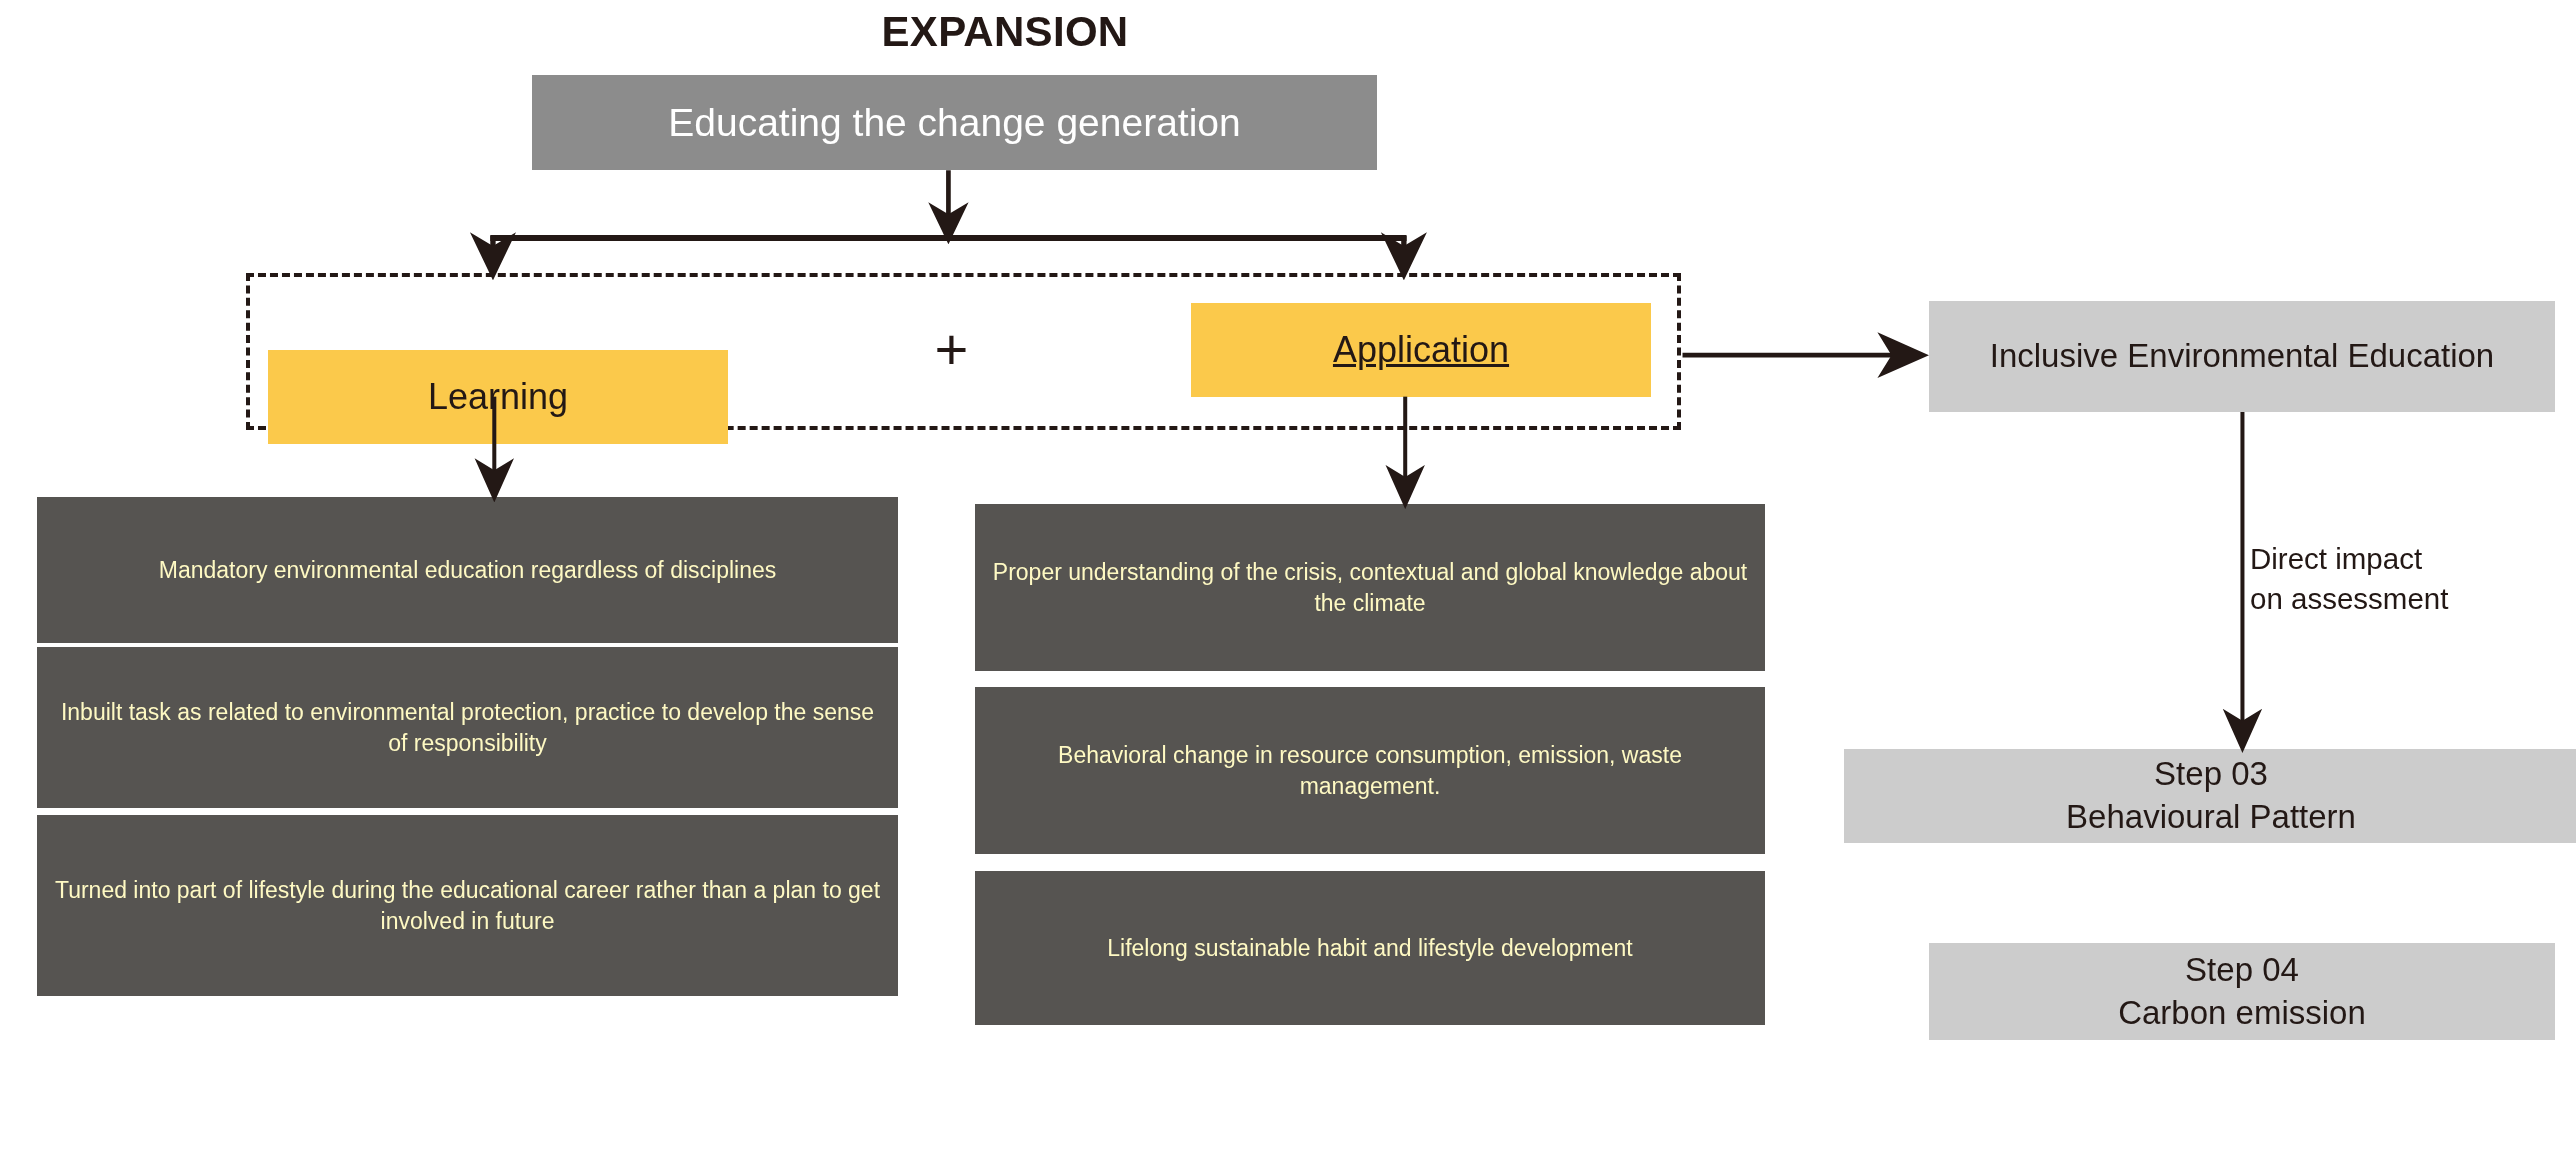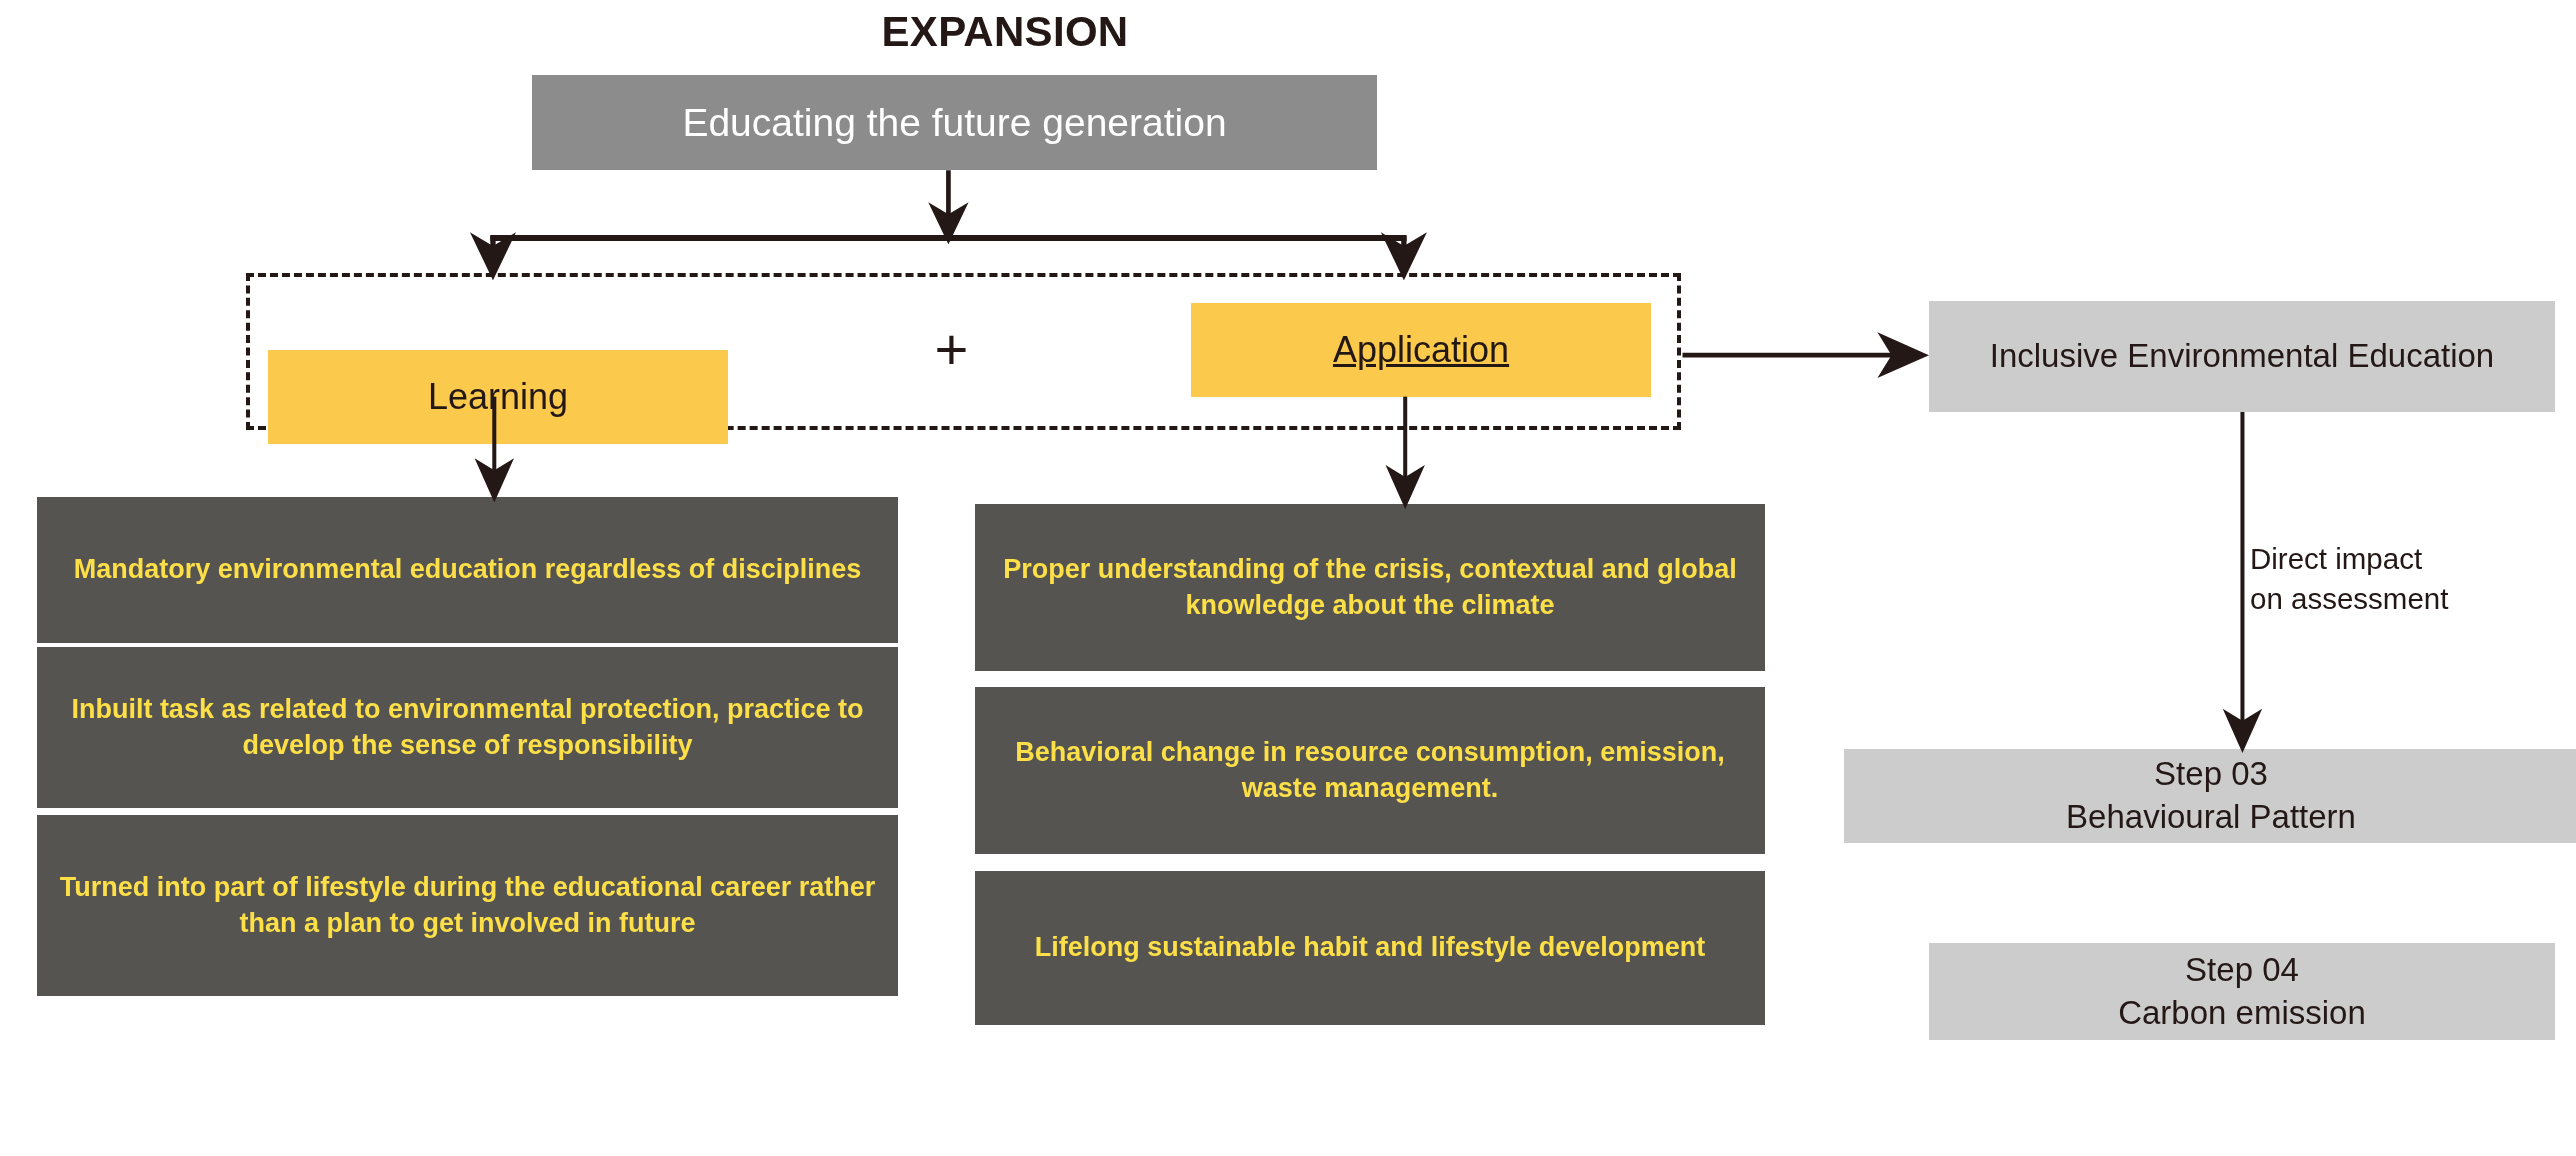--- a/index.html
+++ b/index.html
@@ -85,28 +85,28 @@
     color: #231815;
     font-size: 58px;
     line-height: 71px;
     text-align: center;
     font-weight: 400;
   }
 
   
   .dark-box {
     background: #565451;
-    color: #fde047;
-    display: flex;
-    align-items: center;
-    justify-content: center;
-    text-align: center;
-    font-size: 27px;
+    color: #fef9c3;
+    display: flex;
+    align-items: center;
+    justify-content: center;
+    text-align: center;
+    font-size: 23px;
     line-height: 1.33;
-    font-weight: 700;
+    font-weight: 400;
     box-sizing: border-box;
     padding: 5.4px 17.4px;
   }
 
   
   #left-box-1 { left: 37px; top: 497px;  width: 861px; height: 146px; }
   #left-box-2 { left: 37px; top: 647px;  width: 861px; height: 161px; }
   #left-box-3 { left: 37px; top: 815px; width: 861px; height: 181px; }
 
   
@@ -154,21 +154,21 @@
   }
 </style>
 </head>
 <body>
 
 <div id="canvas">
 
   <div class="abs" id="expansion-title">EXPANSION</div>
 
   <div class="abs" id="top-box">
-    <span>Educating the future generation</span>
+    <span>Educating the change generation</span>
   </div>
 
   <div class="abs" id="dashed-group"></div>
 
   <div class="abs yellow-box" id="learning-box">
     <span>Learning</span>
   </div>
 
   <div class="abs" id="plus-sign">+</div>
 

